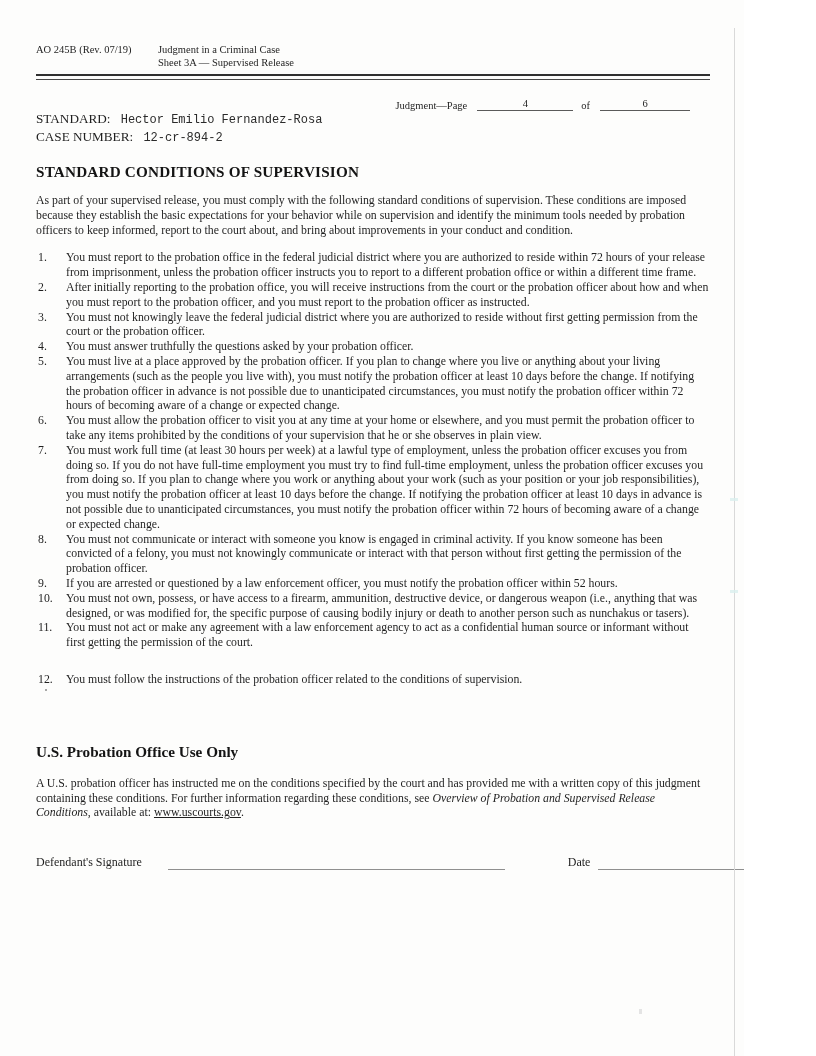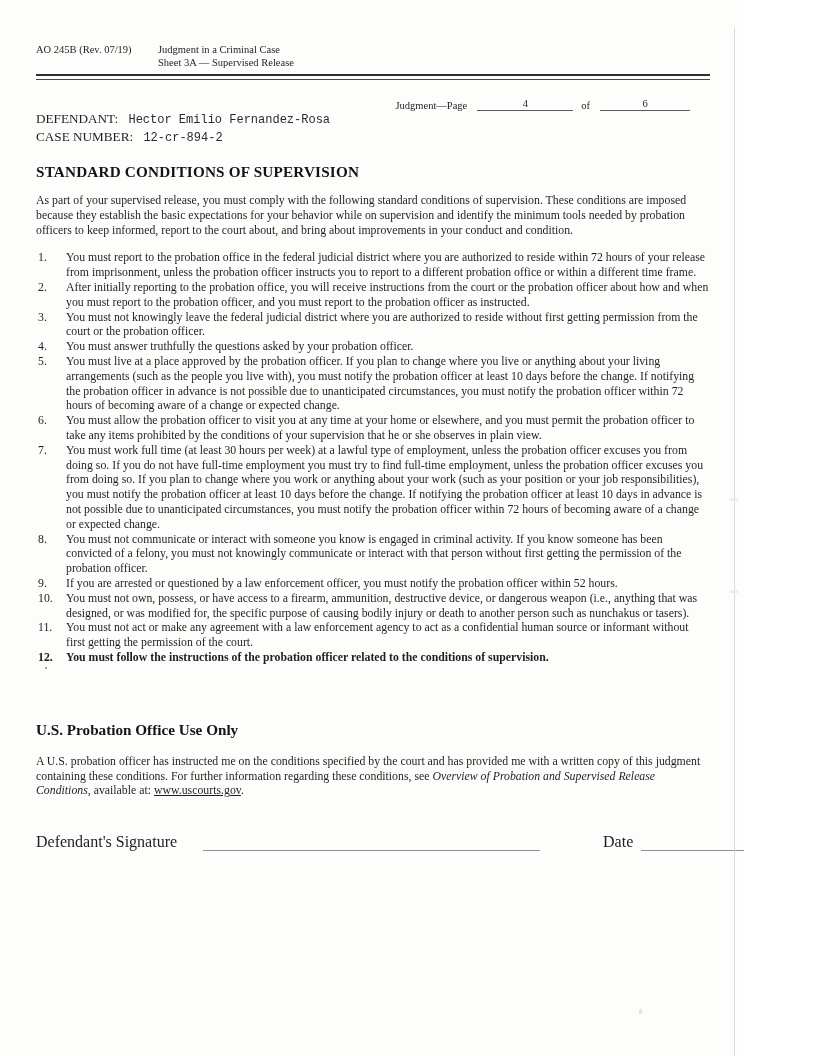--- a/index.html
+++ b/index.html
@@ -72,21 +72,21 @@
     padding: 0;
     font-size: 11.8px;
     line-height: 14.8px;
   }
   ol.conditions li {
     position: relative;
     padding-left: 28px;
     margin: 0;
   }
   ol.conditions li .num { position: absolute; left: 0; top: 0; }
-  ol.conditions li.gap-before { margin-top: 0; font-weight: bold; }
+  ol.conditions li.gap-before { margin-top: 22px; }
   .artifact-dot {
     position: absolute; left: 7px; top: 17px;
     width: 2px; height: 2px; background: #8b8b8b; border-radius: 50%;
   }
 
   h2.office-heading {
     margin: 56px 0 0 0;
     font-size: 15.2px;
     color: #141414;
   }
@@ -97,21 +97,21 @@
   }
   .office-text em { font-style: italic; }
   .office-text .doc-link {
     color: #1f1f1f;
     text-decoration: underline;
     cursor: pointer;
   }
 
   .sig-row {
     margin-top: 35px;
-    font-size: 16px;
+    font-size: 12px;
     display: flex;
     align-items: flex-end;
     white-space: nowrap;
   }
   .sig-label { flex: none; }
   .sig-line {
     flex: none;
     width: 337px;
     margin-left: 26px;
     border-bottom: 1.2px solid #8f8f8f;
@@ -144,21 +144,21 @@
     </span>
   </div>
 
   <div class="double-rule"></div>
 
   <div class="pagenum-row">
     <span>Judgment—Page</span><span class="blank-underline blank-pg">4</span><span>of</span><span class="blank-underline blank-total">6</span>
   </div>
 
   <div class="id-row">
-    <span>DEFENDANT:</span>
+    <span>STANDARD:</span>
     <span class="sans">Hector Emilio Fernandez-Rosa</span>
   </div>
   <div class="id-row">
     <span>CASE NUMBER:</span>
     <span class="sans">12-cr-894-2</span>
   </div>
 
   <h1 class="doc-title">STANDARD CONDITIONS OF SUPERVISION</h1>
 
   <p class="intro">As part of your supervised release, you must comply with the following standard conditions of supervision.  These conditions are imposed because they establish the basic expectations for your behavior while on supervision and identify the minimum tools needed by probation officers to keep informed, report to the court about, and bring about improvements in your conduct and condition.</p>

